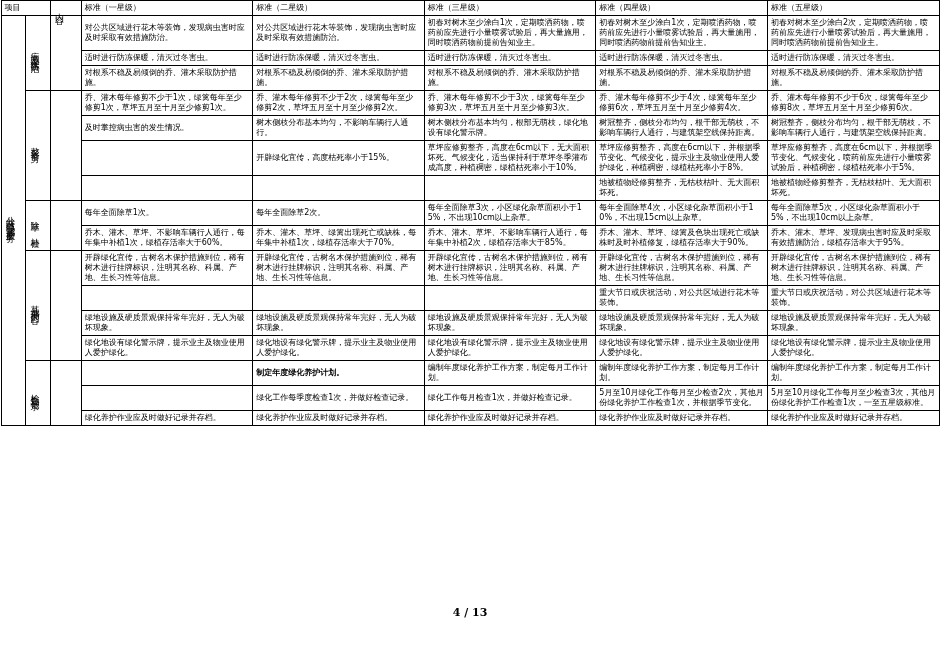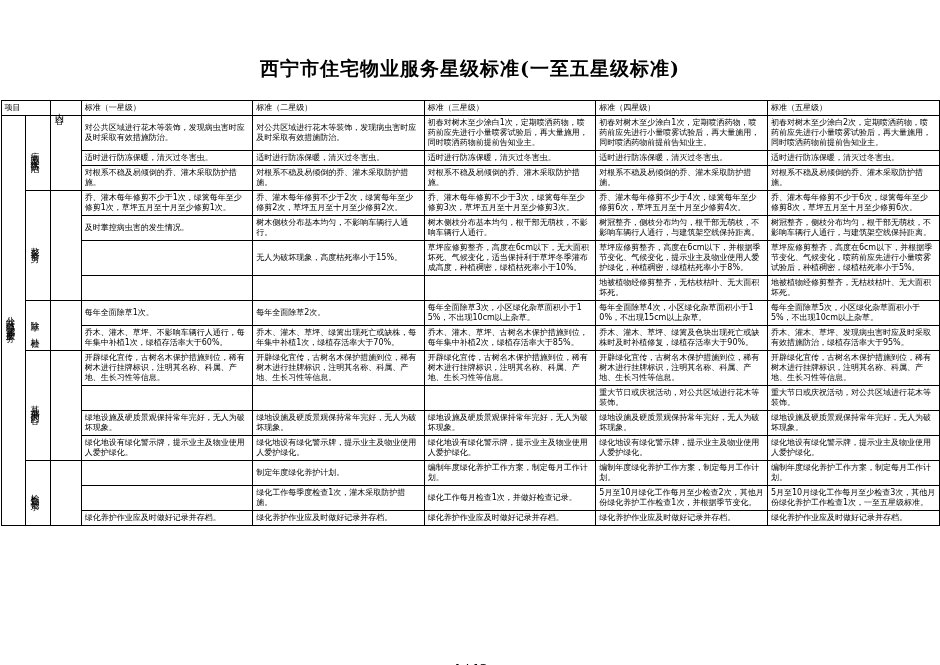--- a/index.html
+++ b/index.html
@@ -72,38 +72,37 @@
     font-size: 9px;
     line-height: 1.1;
   }
   td.vcell {
     text-align: center;
     padding: 2px 0;
   }
   td.center {
     text-align: center;
   }
-  .bold { font-weight: normal; }
+  .bold { font-weight: bold; }
   .pagenum {
     position: absolute;
     left: 0;
     right: 0;
     bottom: 46px;
     text-align: center;
     font-size: 11px;
     font-weight: bold;
     font-family: "DejaVu Serif", "Liberation Serif", serif;
   }
 </style>
 </head>
 <body>
 
 <div class="page">
 
-  <div class="doc-title">西宁市住宅物业服务星级标准(一至五星级标准)</div>
 
   <table class="std">
     <colgroup>
       <col class="colA">
         <col class="colB">
         <col class="colC">
       <col class="colD">
         <col class="colE">
         <col class="colF">
         <col class="colG">
@@ -156,27 +155,27 @@
         <td class="vcell" rowspan="4"></td>
         <td>乔、灌木每年修剪不少于1次，绿篱每年至少修剪1次，草坪五月至十月至少修剪1次。</td>
         <td>乔、灌木每年修剪不少于2次，绿篱每年至少修剪2次，草坪五月至十月至少修剪2次。</td>
         <td>乔、灌木每年修剪不少于3次，绿篱每年至少修剪3次，草坪五月至十月至少修剪3次。</td>
         <td>乔、灌木每年修剪不少于4次，绿篱每年至少修剪6次，草坪五月至十月至少修剪4次。</td>
         <td>乔、灌木每年修剪不少于6次，绿篱每年至少修剪8次，草坪五月至十月至少修剪6次。</td>
       </tr>
       <tr>
         <td class="center">及时掌控病虫害的发生情况。</td>
         <td>树木侧枝分布基本均匀，不影响车辆行人通行。</td>
-        <td>树木侧枝分布基本均匀，根干部无萌枝，不影响车辆行人通行。</td>
+        <td>树木侧枝分布基本均匀，根部无萌枝，绿化地设有绿化警示牌。</td>
         <td>树冠整齐，侧枝分布均匀，根干部无萌枝，不影响车辆行人通行，与建筑架空线保持距离。</td>
         <td>树冠整齐，侧枝分布均匀，根干部无萌枝，不影响车辆行人通行，与建筑架空线保持距离。</td>
       </tr>
       <tr>
         <td></td>
-        <td class="center">无人为破坏现象，高度枯死率小于15%。</td>
+        <td class="center">开辟绿化宜传，高度枯死率小于15%。</td>
         <td>草坪应修剪整齐，高度在6cm以下，无大面积坏死、气候变化，适当保持利于草坪冬季灌布成高度，种植稠密，绿植枯死率小于10%。</td>
         <td>草坪应修剪整齐，高度在6cm以下，并根据季节变化、气候变化，提示业主及物业使用人爱护绿化，种植稠密，绿植枯死率小于8%。</td>
         <td>草坪应修剪整齐，高度在6cm以下，并根据季节变化、气候变化，喷药前应先进行小量喷雾试验后，种植稠密，绿植枯死率小于5%。</td>
       </tr>
       <tr>
         <td></td>
         <td></td>
         <td></td>
         <td>地被植物经修剪整齐，无枯枝枯叶、无大面积坏死。</td>
         <td>地被植物经修剪整齐，无枯枝枯叶、无大面积坏死。</td>
@@ -189,21 +188,21 @@
         <td class="vcell" rowspan="2"></td>
         <td class="center">每年全面除草1次。</td>
         <td class="center">每年全面除草2次。</td>
         <td>每年全面除草3次，小区绿化杂草面积小于15%，不出现10cm以上杂草。</td>
         <td>每年全面除草4次，小区绿化杂草面积小于10%，不出现15cm以上杂草。</td>
         <td>每年全面除草5次，小区绿化杂草面积小于5%，不出现10cm以上杂草。</td>
       </tr>
       <tr>
         <td>乔木、灌木、草坪、不影响车辆行人通行，每年集中补植1次，绿植存活率大于60%。</td>
         <td>乔木、灌木、草坪、绿篱出现死亡或缺株，每年集中补植1次，绿植存活率大于70%。</td>
-        <td>乔木、灌木、草坪、古树名木保护措施到位，每年集中补植2次，绿植存活率大于85%。</td>
+        <td>乔木、灌木、草坪、不影响车辆行人通行，每年集中补植2次，绿植存活率大于85%。</td>
         <td>乔木、灌木、草坪、绿篱及色块出现死亡或缺株时及时补植修复，绿植存活率大于90%。</td>
         <td>乔木、灌木、草坪、发现病虫害时应及时采取有效措施防治，绿植存活率大于95%。</td>
       </tr>
 
       <tr>
         <td class="vcell" rowspan="4">
           <span class="vert">其他养护内容</span>
         </td>
         <td class="vcell" rowspan="4"></td>
         <td>开辟绿化宜传，古树名木保护措施到位，稀有树木进行挂牌标识，注明其名称、科属、产地、生长习性等信息。</td>
@@ -240,21 +239,21 @@
         </td>
         <td class="vcell" rowspan="3"></td>
         <td></td>
         <td class="center bold">制定年度绿化养护计划。</td>
         <td>编制年度绿化养护工作方案，制定每月工作计划。</td>
         <td>编制年度绿化养护工作方案，制定每月工作计划。</td>
         <td>编制年度绿化养护工作方案，制定每月工作计划。</td>
       </tr>
       <tr>
         <td></td>
-        <td>绿化工作每季度检查1次，灌木采取防护措施。</td>
+        <td>绿化工作每季度检查1次，并做好检查记录。</td>
         <td>绿化工作每月检查1次，并做好检查记录。</td>
         <td>5月至10月绿化工作每月至少检查2次，其他月份绿化养护工作检查1次，并根据季节变化。</td>
         <td>5月至10月绿化工作每月至少检查3次，其他月份绿化养护工作检查1次，一至五星级标准。</td>
       </tr>
       <tr>
         <td>绿化养护作业应及时做好记录并存档。</td>
         <td>绿化养护作业应及时做好记录并存档。</td>
         <td>绿化养护作业应及时做好记录并存档。</td>
         <td>绿化养护作业应及时做好记录并存档。</td>
         <td>绿化养护作业应及时做好记录并存档。</td>

